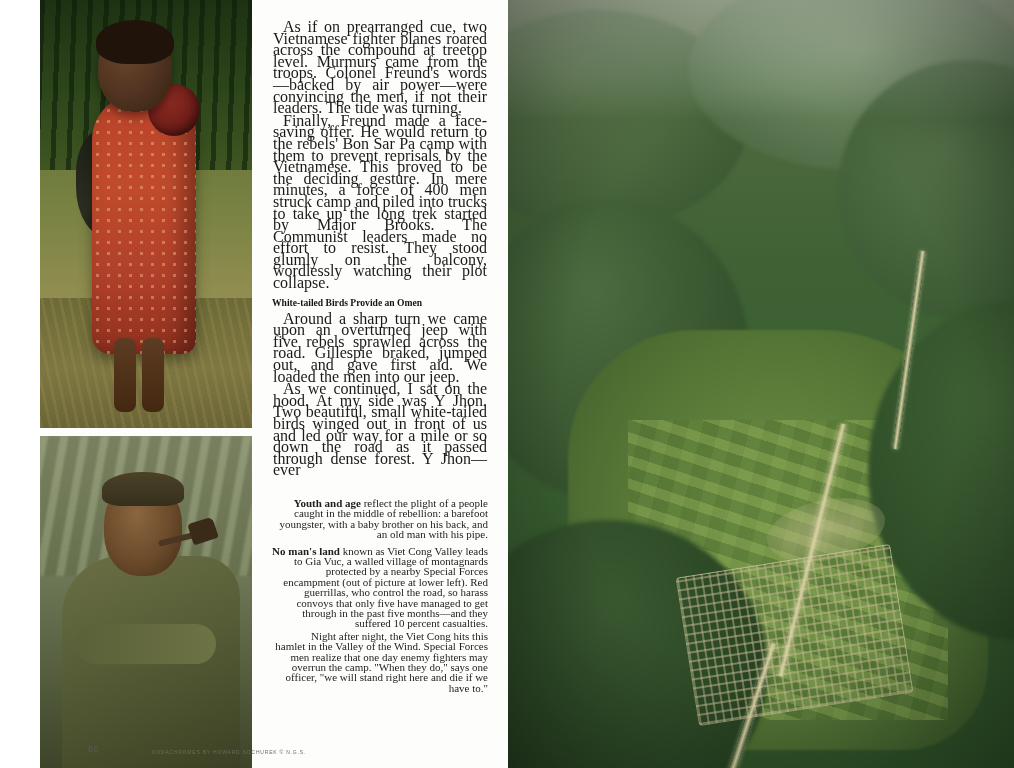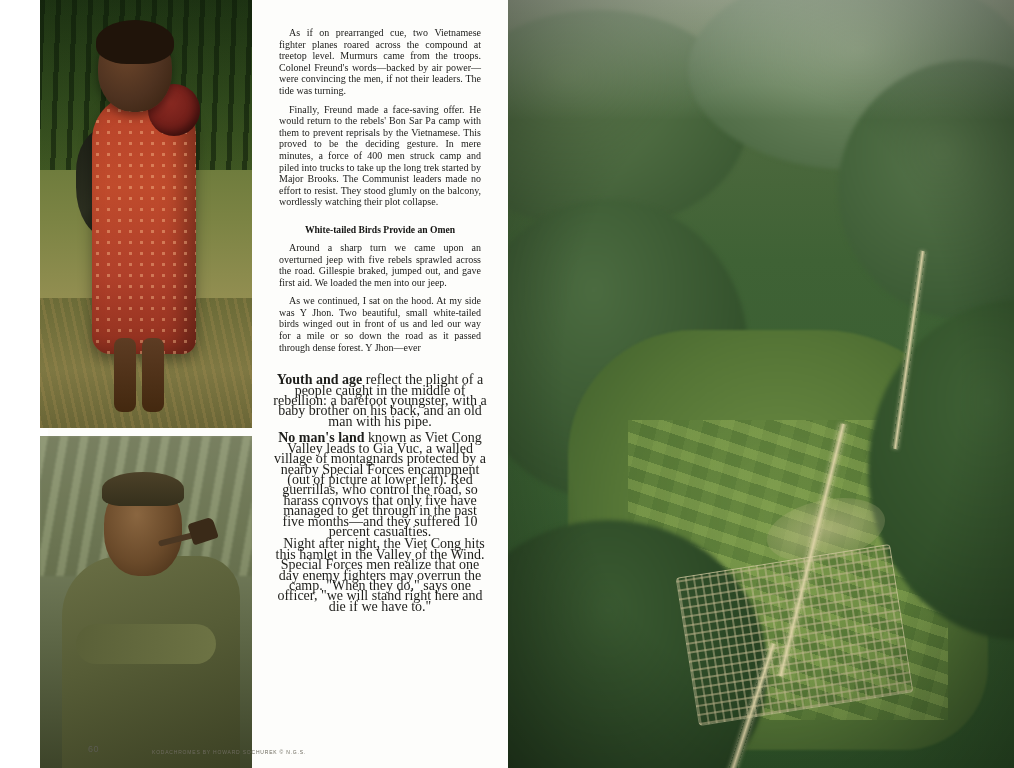--- a/index.html
+++ b/index.html
@@ -237,47 +237,46 @@
 
   
   .text-col {
     position: absolute;
     left: 272px;
     top: 20px;
     width: 216px;
     height: 740px;
   }
   .body-p {
-    font-size: 10px;
+    font-size: 16px;
     line-height: 11.6px;
     text-align: justify;
     text-indent: 10px;
     color: #1a1a18;
-    margin: 7px;
+    margin: 1px;
     font-family: "Liberation Serif", serif;
     hyphens: auto;
   }
   .body-p.first {
     text-indent: 10px;
   }
   .subhead {
     font-size: 9.6px;
     font-weight: bold;
-    text-align: center;
-    margin: 16px 0 5px 0;
+    margin: 8px 0 5px 0;
     color: #141412;
     font-family: "Liberation Serif", serif;
   }
 
   .caption-block {
     margin-top: 22px;
-    font-size: 14px;
+    font-size: 11px;
     line-height: 10.4px;
     color: #1d1d1a;
-    text-align: center;
+    text-align: right;
     font-family: "Liberation Serif", serif;
   }
   .caption-block.second { margin-top: 6px; }
   .caption-lead {
     font-weight: bold;
   }
 
   
   .aerial {
     position: absolute;

